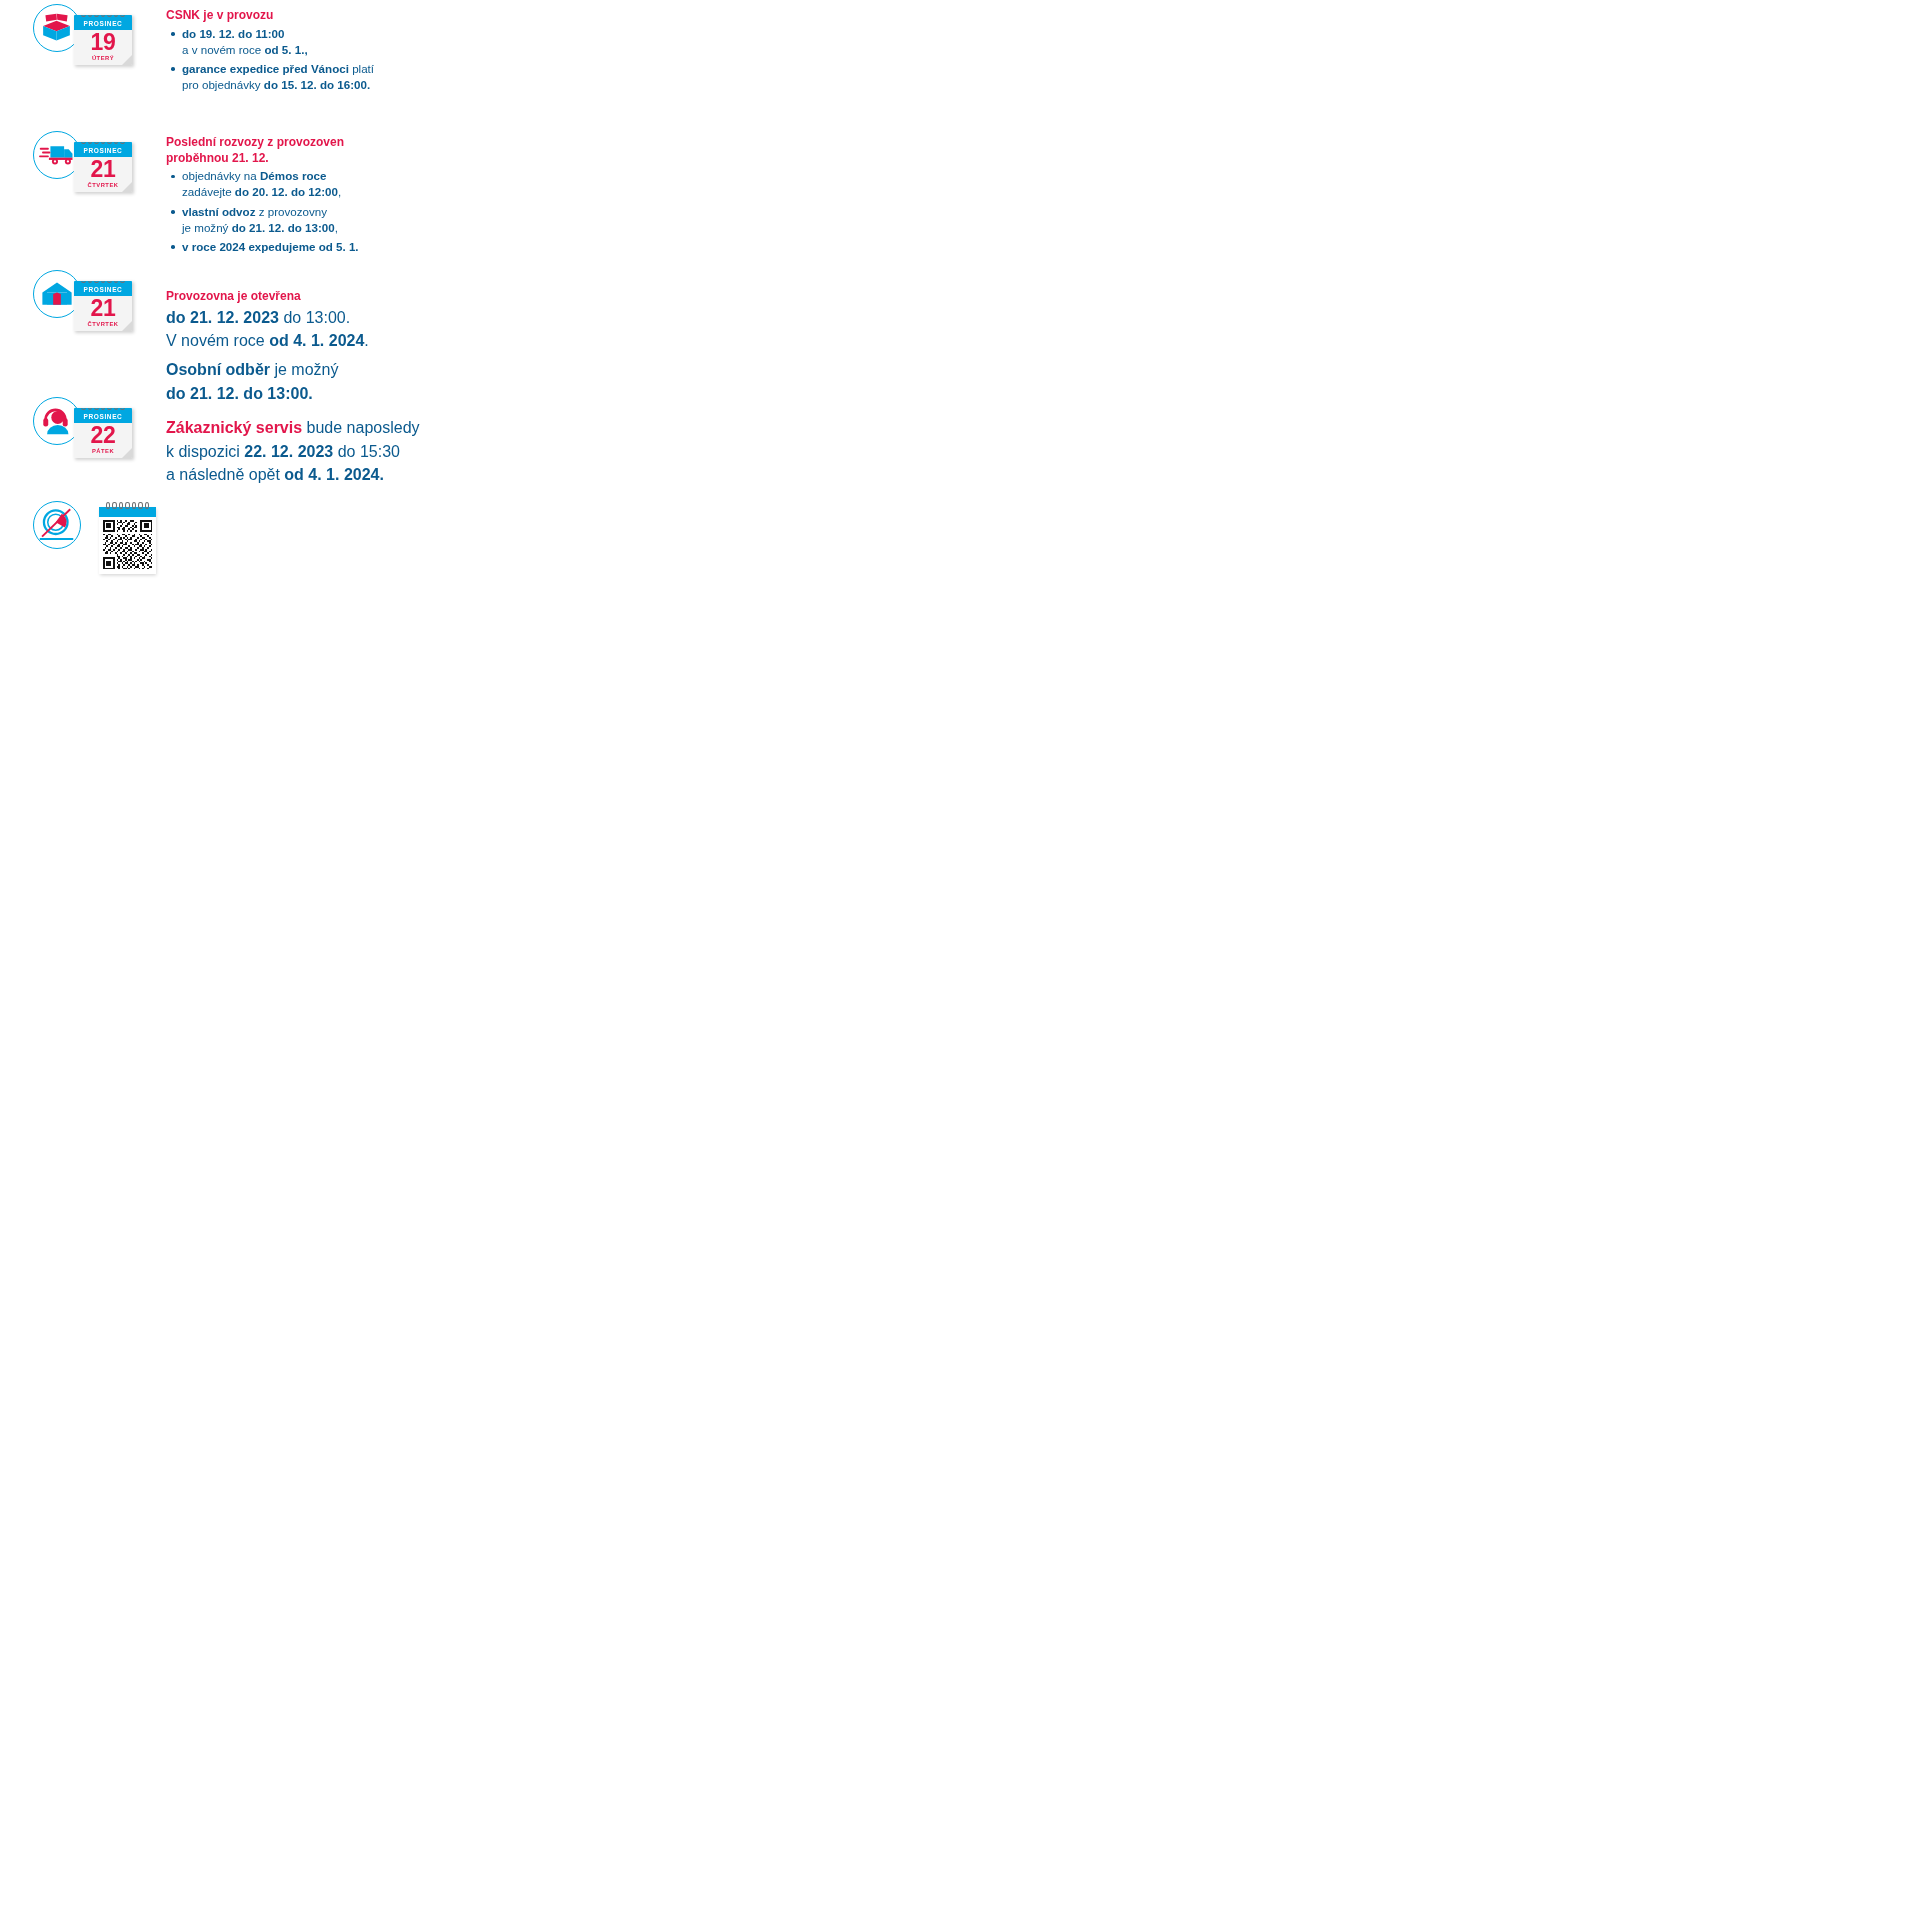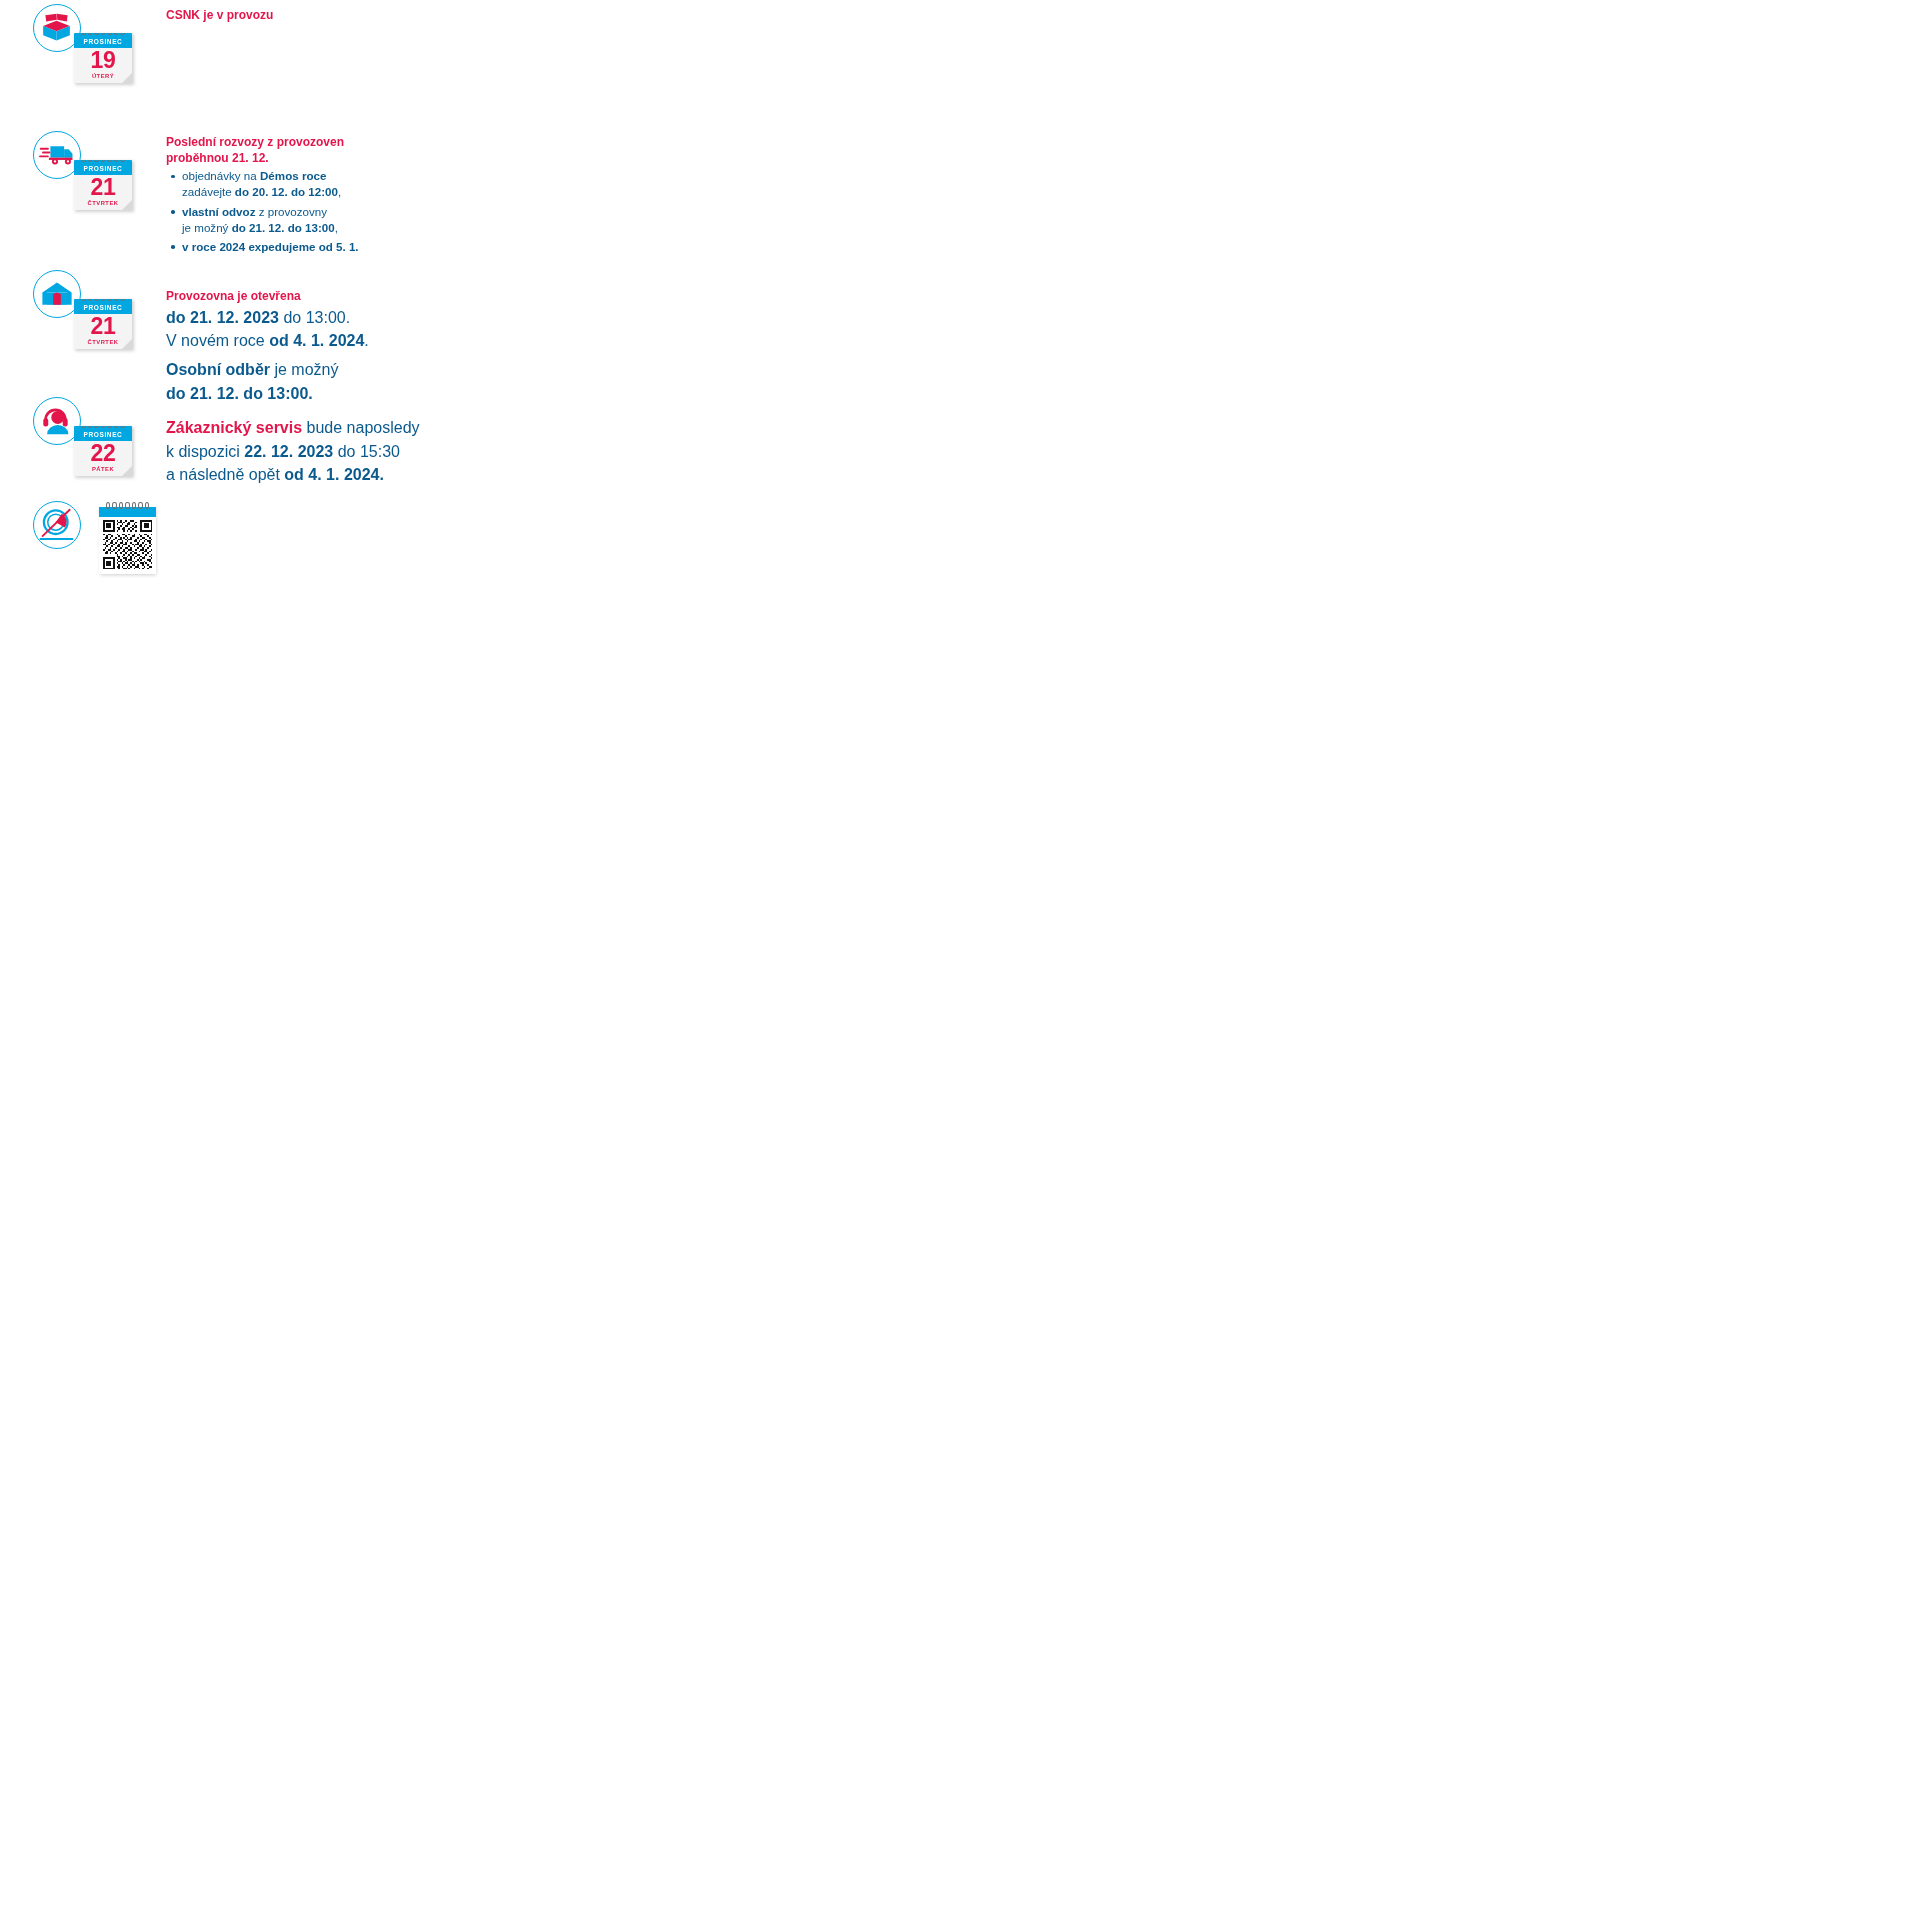--- a/index.html
+++ b/index.html
@@ -56,21 +56,20 @@
   
   .calendar {
     position: absolute;
     left: 47px;
     top: 14.6px;
     width: 58px;
     background: #f7f7f7;
     box-shadow: 1.2px 1.9px 3.5px rgba(0,0,0,0.18);
     border-radius: 0.8px;
     overflow: hidden;
-    margin-top: 18px;
   }
   .cal-rings {
     position: absolute;
     left: 0; right: 0;
     top: -4.2px;
     height: 7px;
     display: flex;
     justify-content: center;
     gap: 2.3px;
     z-index: 4;
@@ -218,20 +217,30 @@
           <div class="cal-day">19</div>
           <div class="cal-dow">ÚTERÝ</div>
         </div>
         <div class="cal-fold"></div>
       </div>
     </div>
     <div class="text-col">
       <h2>
         <span>CSNK</span><span> je v provozu</span>
       </h2>
+      <ul class="bullets">
+        <li>
+          <b>do 19. 12. do 11:00</b><br>
+          <span>a v novém roce </span><b>od 5. 1.,</b>
+        </li>
+        <li>
+          <b>garance expedice před Vánoci</b><span> platí</span><br>
+          <span>pro objednávky </span><b>do 15. 12. do 16:00.</b>
+        </li>
+      </ul>
     </div>
   </div>
 
   <div class="row r2">
     <div class="icon-col">
       <div class="badge">
         <svg width="35" height="24" viewBox="0 0 92 62">
           <rect x="30" y="8" width="36" height="30" fill="#00A7E1"></rect>
           <path d="M66 16 h12 l10 12 v10 h-22z" fill="#00A7E1"></path>
           <rect x="26" y="38" width="62" height="6" fill="#E2164B"></rect>

